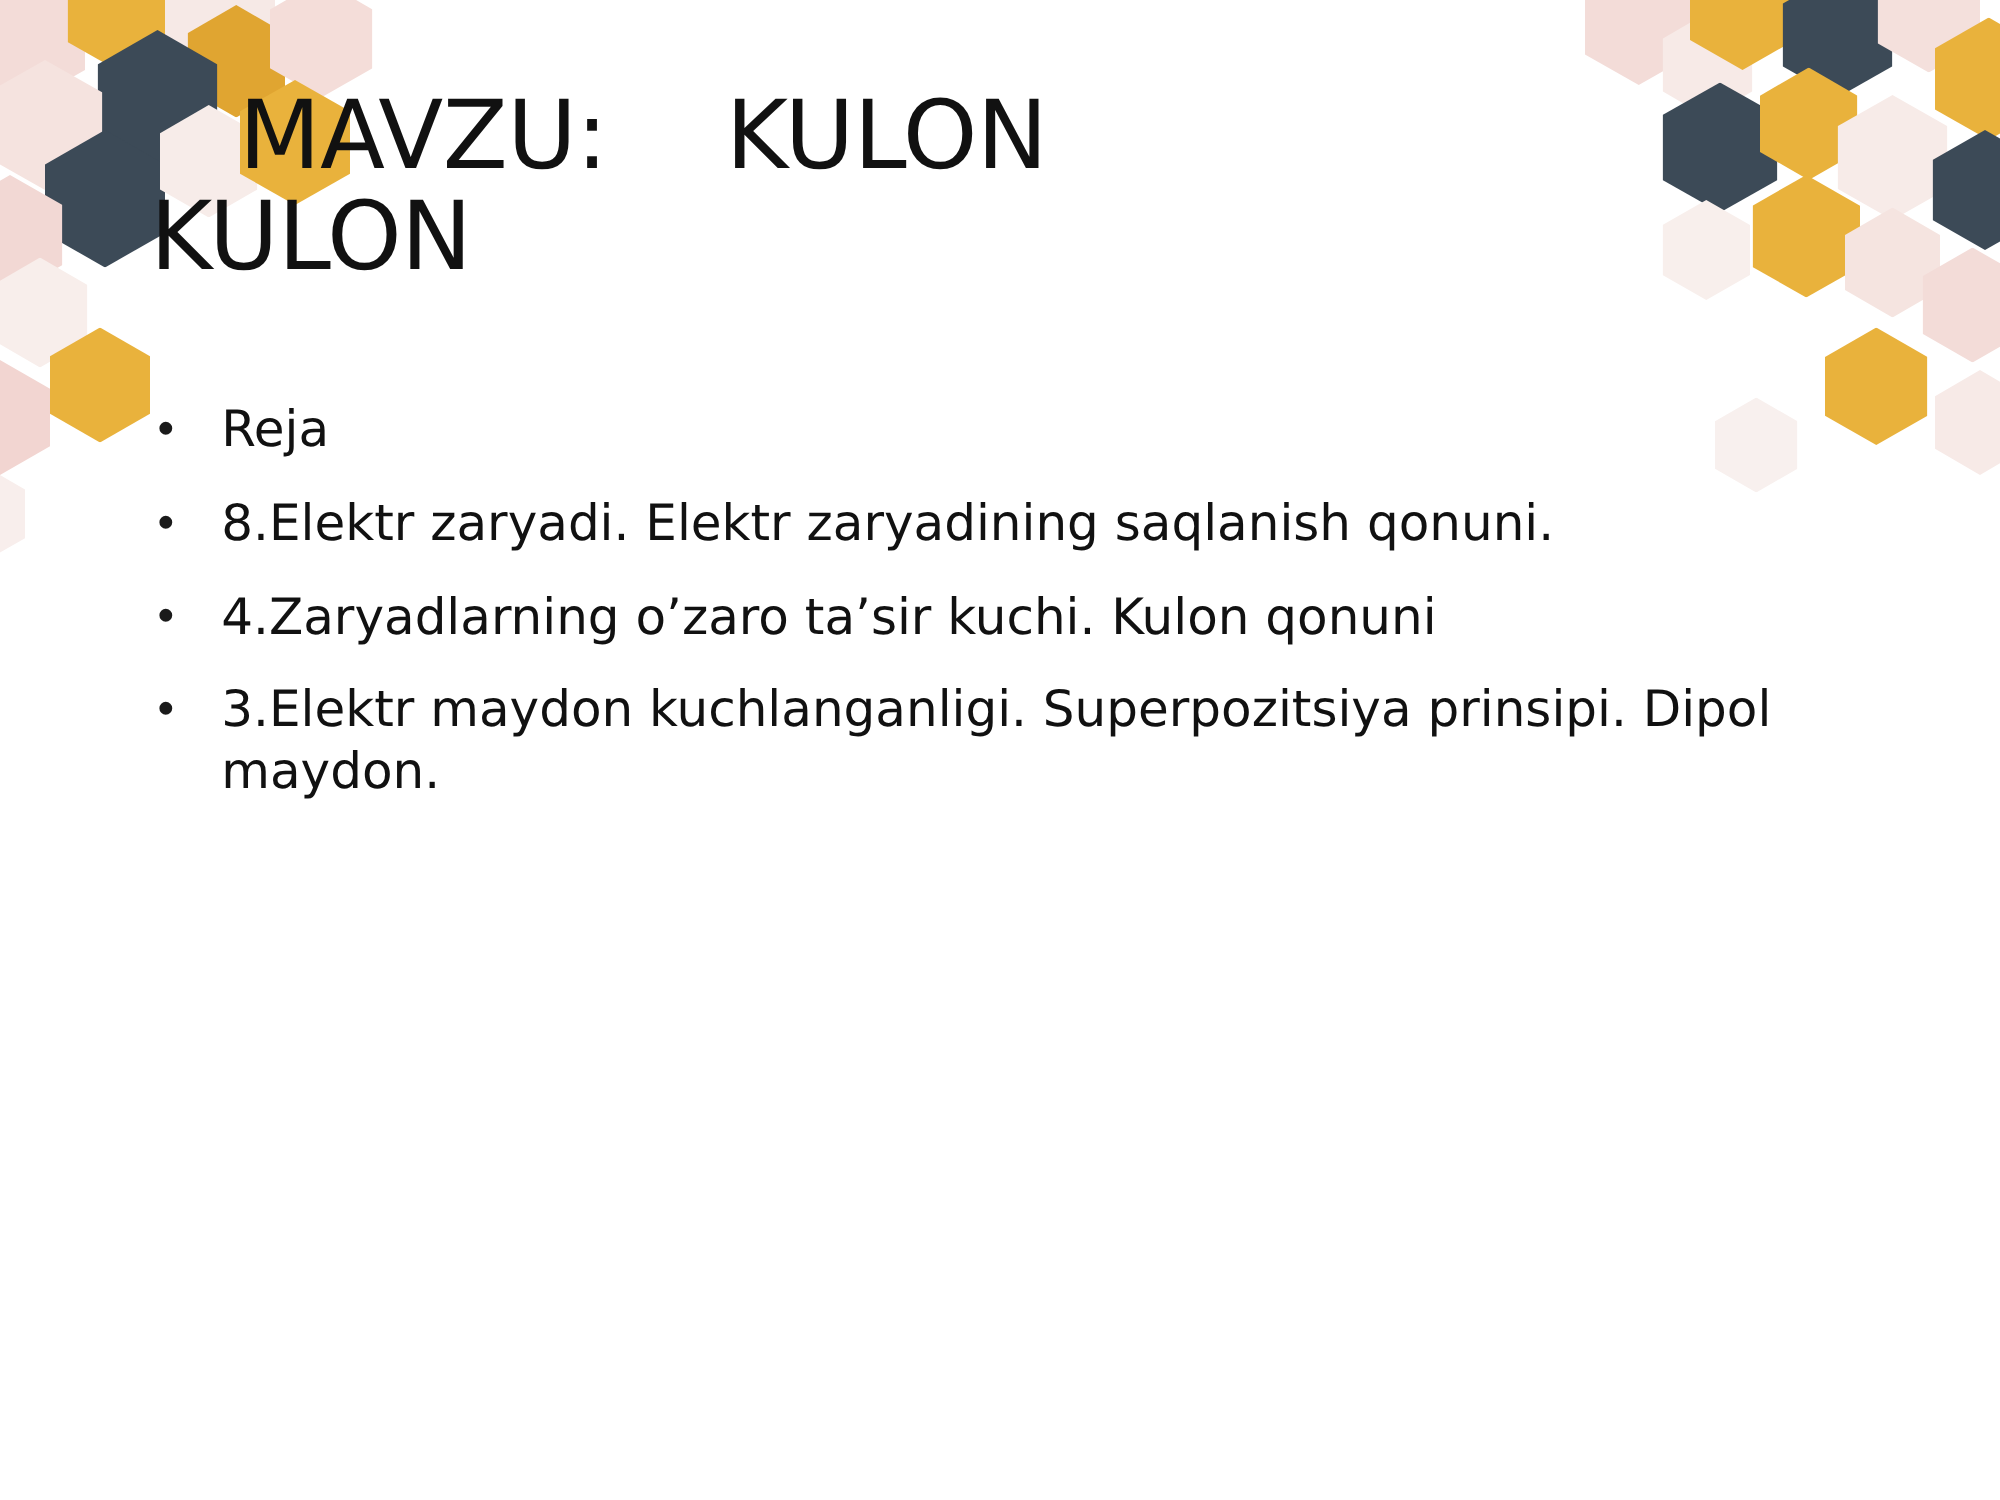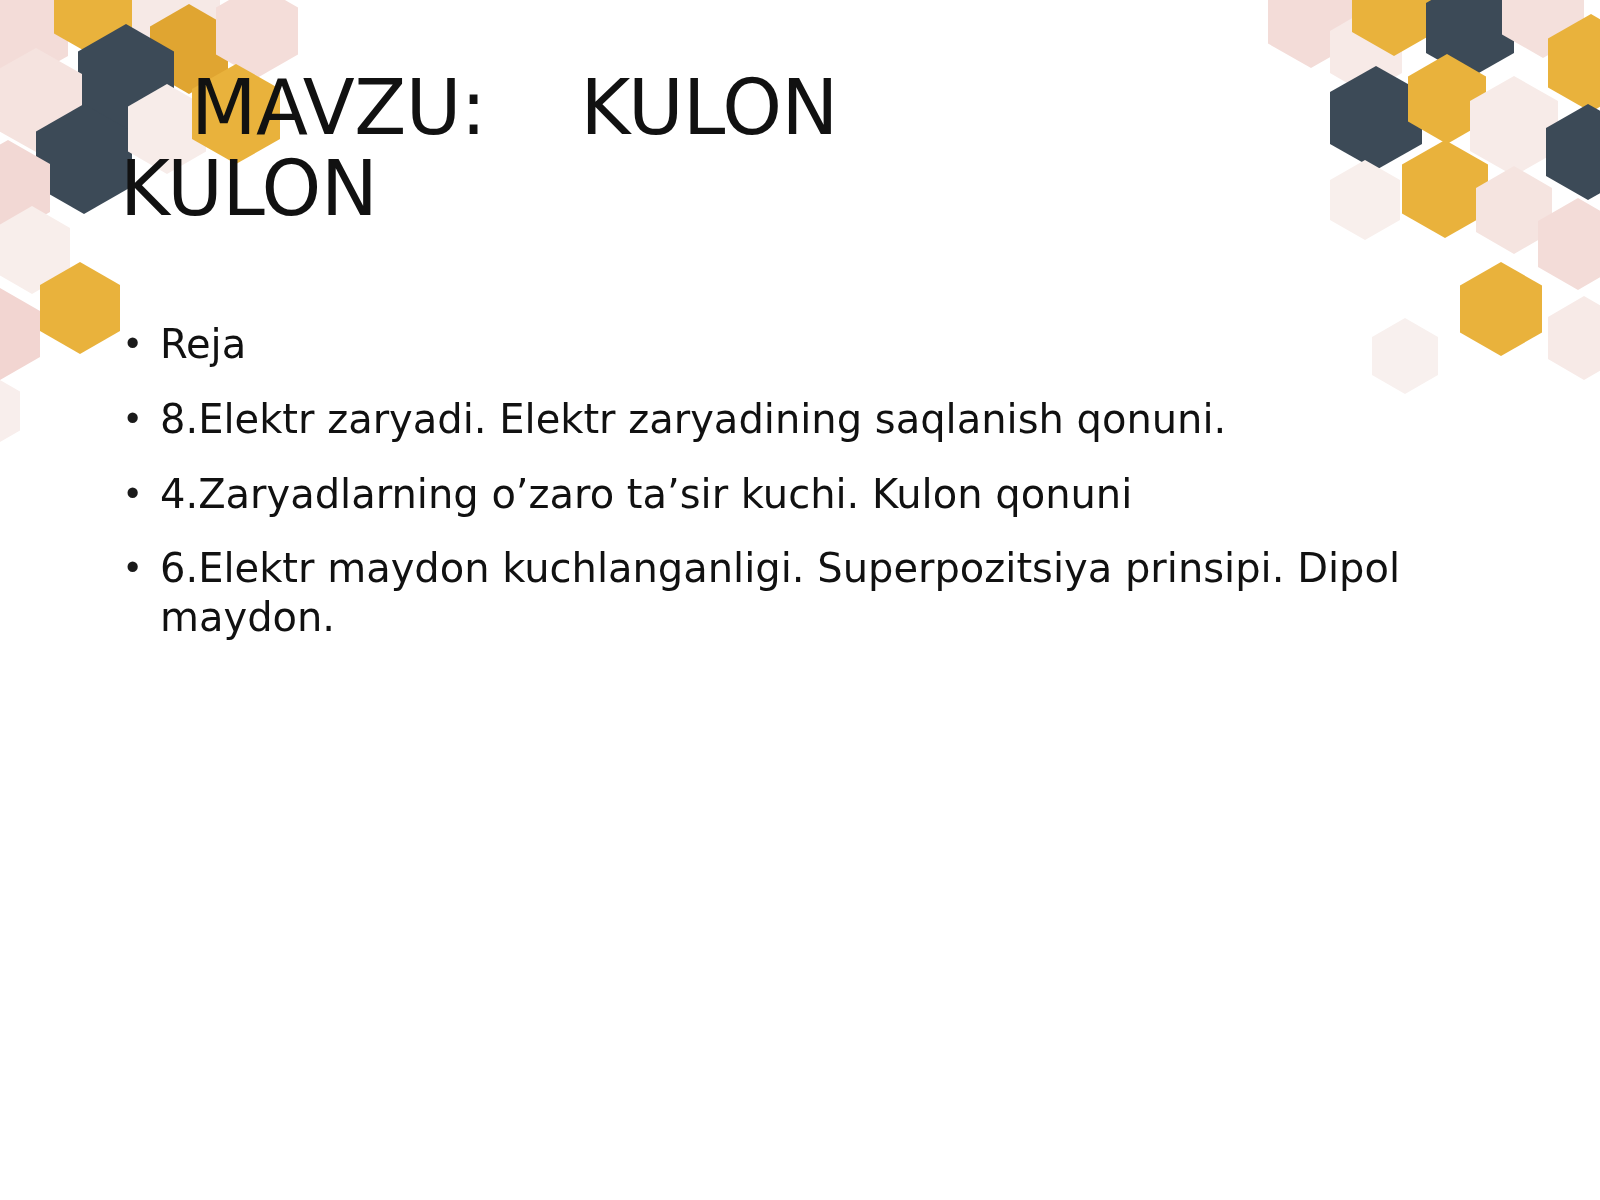--- a/index.html
+++ b/index.html
@@ -67,20 +67,21 @@
     padding-left: 8px;
     box-sizing: border-box;
   }
   .bullet-text {
     flex: 1 1 auto;
     font-family: "DejaVu Sans", sans-serif;
     font-size: 40px;
     line-height: 1.22;
     color: #111111;
     font-weight: 400;
+    margin-left: 17px;
   }
 </style>
 </head>
 <body>
 
 <div class="slide">
 
   <div>
     <div class="hex" style="left:-24px; top:-22px; width:92px; height:104px; background:#f3dcd8;"></div>
     <div class="hex" style="left:54px; top:-40px; width:86px; height:98px; background:#e9b23c;"></div>
@@ -136,17 +137,17 @@
       <div class="bullet-text">8.Elektr zaryadi. Elektr zaryadining saqlanish qonuni.</div>
     </div>
 
     <div class="bullet-row">
       <div class="bullet-dot">•</div>
       <div class="bullet-text">4.Zaryadlarning o’zaro ta’sir kuchi. Kulon qonuni</div>
     </div>
 
     <div class="bullet-row">
       <div class="bullet-dot">•</div>
-      <div class="bullet-text">6.Elektr maydon kuchlanganligi. Superpozitsiya prinsipi. Dipol maydon.</div>
+      <div class="bullet-text">3.Elektr maydon kuchlanganligi. Superpozitsiya prinsipi. Dipol maydon.</div>
     </div>
 
   </div>
 </div>
 
 </body></html>

